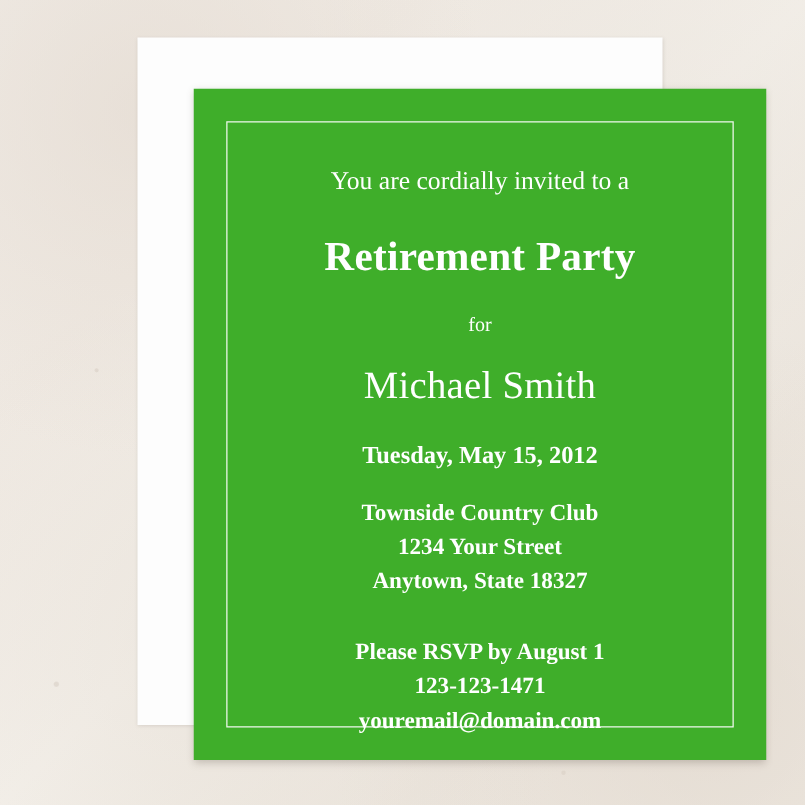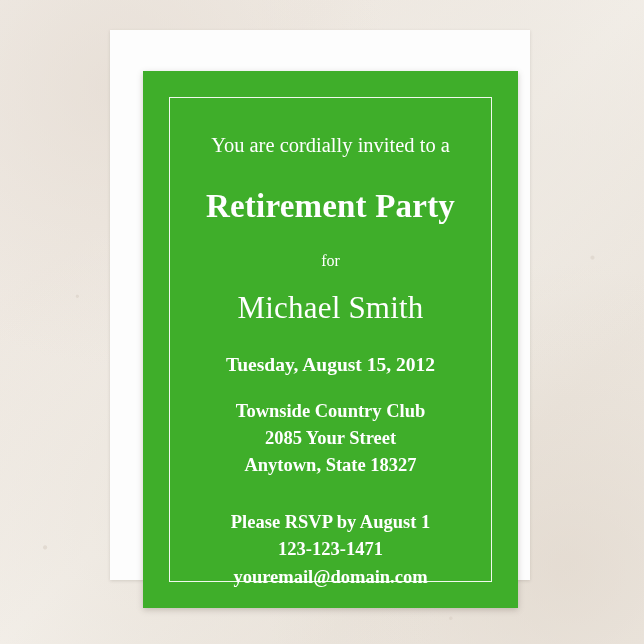--- a/index.html
+++ b/index.html
@@ -48,27 +48,28 @@
     top: 30px;
     width: 420px;
     height: 550px;
     background: #fdfdfd;
     box-shadow: 0 1px 3px rgba(120,110,100,0.22);
   }
 
   
   #card {
     position: absolute;
-    left: 143px;
+    left: 155px;
     top: 71px;
-    width: 375px;
+    width: 425px;
     height: 537px;
     background: #3fae2a;
     box-shadow: 0 2px 6px rgba(90,80,70,0.28);
     overflow: hidden;
+    padding-left: 33px;
   }
 
   #card-border {
     position: absolute;
     left: 26px;
     top: 26px;
     right: 26px;
     bottom: 26px;
     border: 1px solid rgba(255,255,255,0.92);
     box-sizing: border-box;
@@ -153,26 +154,26 @@
     <div id="card-content">
       <div class="line-intro">You are cordially invited to a</div>
 
       <div class="line-event">Retirement Party</div>
 
       <div class="line-for">for</div>
 
       <div class="line-honoree">Michael Smith</div>
 
       <div class="block-when">
-        <div>Tuesday, August 15, 2012</div>
+        <div>Tuesday, May 15, 2012</div>
       </div>
 
       <div class="block-where">
         <div>Townside Country Club</div>
-        <div>2085 Your Street</div>
+        <div>1234 Your Street</div>
         <div>Anytown, State 18327</div>
       </div>
 
       <div class="block-rsvp">
         <div>Please RSVP by August 1</div>
         <div>123-123-1471</div>
         <div>youremail@domain.com</div>
       </div>
     </div>
   </div>

